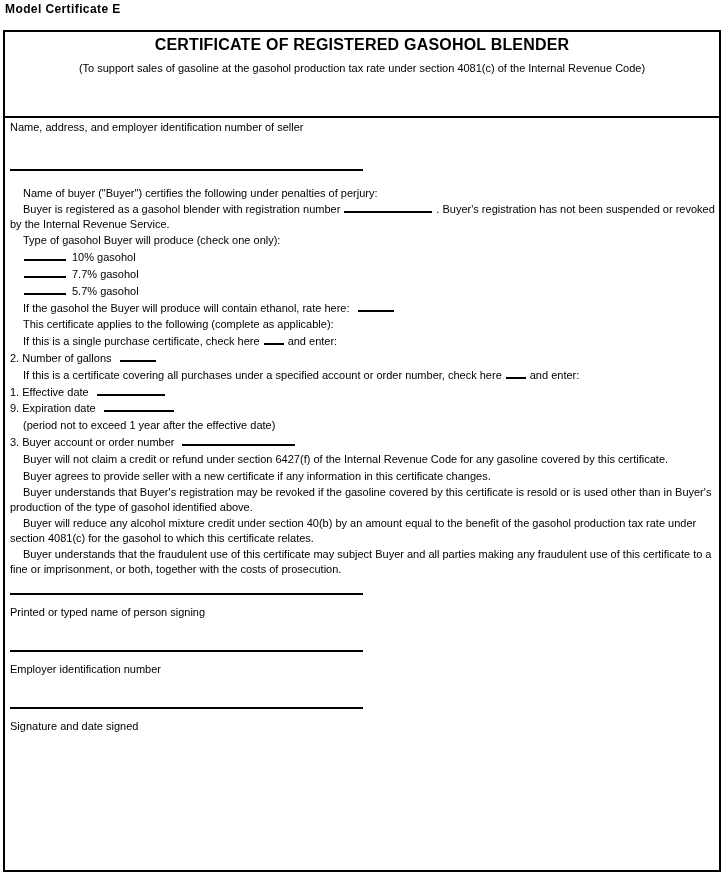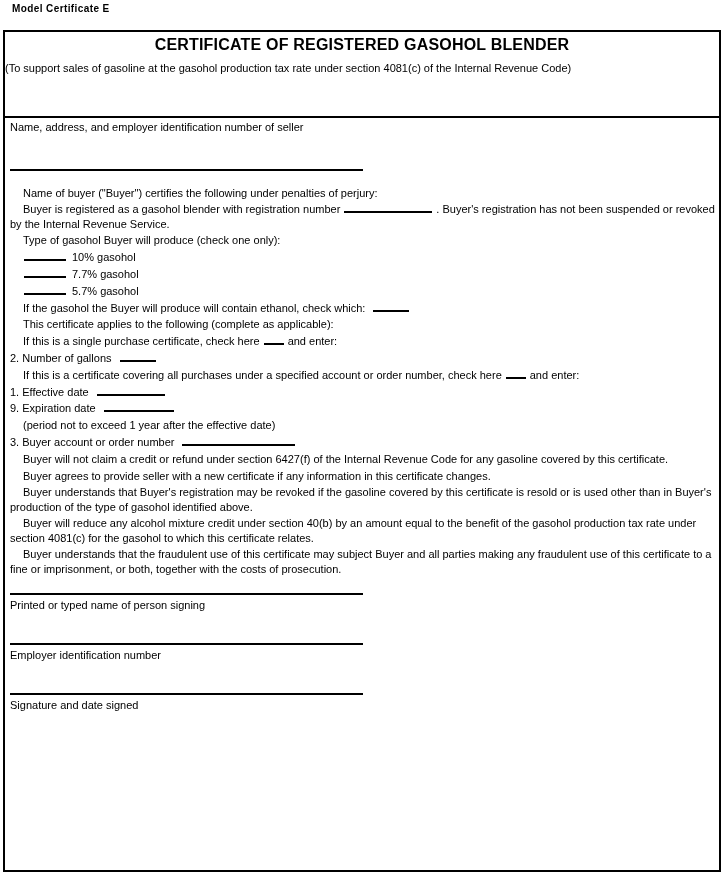--- a/index.html
+++ b/index.html
@@ -10,22 +10,22 @@
     background: #ffffff;
     color: #000000;
     font-family: "Liberation Sans", "DejaVu Sans", sans-serif;
     font-size: 11px;
     line-height: 14.2px;
     overflow: hidden;
   }
   .model-label {
     position: absolute;
     top: 1px;
-    left: 12px;
-    font-size: 10px;
+    left: 5px;
+    font-size: 12px;
     font-weight: bold;
     letter-spacing: 0.4px;
     line-height: 16px;
   }
   .box {
     position: absolute;
     top: 30px;
     left: 3px;
     width: 718px;
     height: 842px;
@@ -33,21 +33,21 @@
     box-sizing: border-box;
   }
   .title {
     text-align: center;
     font-weight: bold;
     font-size: 16px;
     letter-spacing: 0.2px;
     margin-top: 6px;
   }
   .subtitle {
-    text-align: left;
+    text-align: center;
     font-size: 11px;
     margin-top: 9px;
   }
   .rule-full {
     border-top: 2px solid #000000;
     margin-top: 41px;
     width: 100%;
   }
   .content {
     padding: 0 4px 0 5px;
@@ -74,21 +74,21 @@
   .w-eth   { width: 36px;  margin-left: 8px; }
   .w-check { width: 20px;  margin: 0 4px; }
   .w-acct  { width: 120px; margin-left: 8px; }
   .w-gal   { width: 36px;  margin-left: 8px; }
   .w-eff   { width: 68px;  margin-left: 8px; }
   .w-exp   { width: 70px;  margin-left: 8px; }
   .w-bacct { width: 113px; margin-left: 8px; }
   .sig-block {
     width: 353px;
     border-top: 2px solid #000000;
-    padding-top: 3px;
+    padding-top: 10px;
     margin-top: 31px;
   }
   .sig-first { margin-top: 17px; }
   p, div { margin: 0; }
 </style>
 </head>
 <body>
 
 <div class="page">
 
@@ -111,21 +111,21 @@
 
       <p class="b indent"><span>Buyer is registered as a gasohol blender with registration number</span><span class="blank w-reg"></span><span>. Buyer's registration has not been suspended or revoked by the Internal Revenue Service.</span></p>
 
 
       <p class="b sub-indent">Type of gasohol Buyer will produce (check one only):</p>
 
       <div class="b"><span class="blank w-opt"></span><span>10% gasohol</span></div>
       <div class="b"><span class="blank w-opt"></span><span>7.7% gasohol</span></div>
       <div class="b"><span class="blank w-opt"></span><span>5.7% gasohol</span></div>
 
-      <p class="b sub-indent"><span>If the gasohol the Buyer will produce will contain ethanol, check which:</span><span class="blank w-eth"></span></p>
+      <p class="b sub-indent"><span>If the gasohol the Buyer will produce will contain ethanol, rate here:</span><span class="blank w-eth"></span></p>
 
       <p class="b sub-indent">This certificate applies to the following (complete as applicable):</p>
 
       <p class="b sub-indent"><span>If this is a single purchase certificate, check here</span><span class="blank w-check"></span><span>and enter:</span></p>
 
       <div class="b"><span>2. Number of gallons</span><span class="blank w-gal"></span></div>
 
       <p class="b sub-indent"><span>If this is a certificate covering all purchases under a specified account or order number, check here</span><span class="blank w-check"></span><span>and enter:</span></p>
 
       <div class="b"><span>1. Effective date</span><span class="blank w-eff"></span></div>

